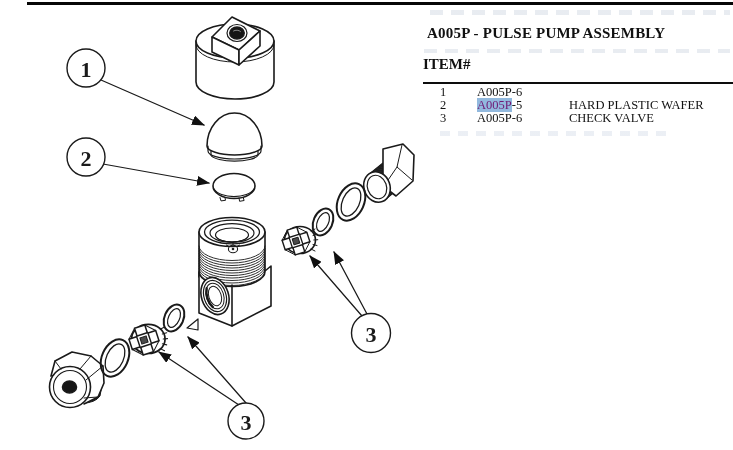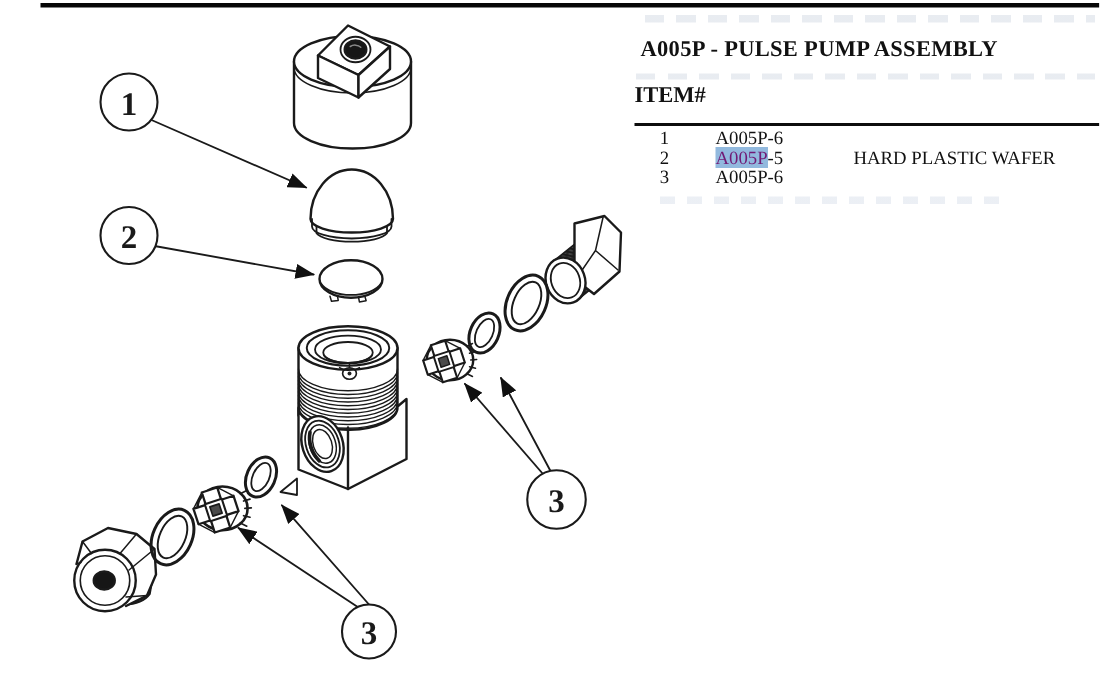--- a/index.html
+++ b/index.html
@@ -188,16 +188,17 @@
         <span><span class="hl"></span><span>A005P-6</span></span>
       </div>
       <div class="tbl-row">
         <span class="cell-item">2</span>
         <span><span class="hl">A005P</span><span>-5</span></span>
         <span>HARD PLASTIC WAFER</span>
       </div>
       <div class="tbl-row">
         <span class="cell-item">3</span>
         <span><span class="hl"></span><span>A005P-6</span></span>
+        <span>CHECK VALVE</span>
       </div>
     </div>
   </div>
 </div>
 
 </body></html>

